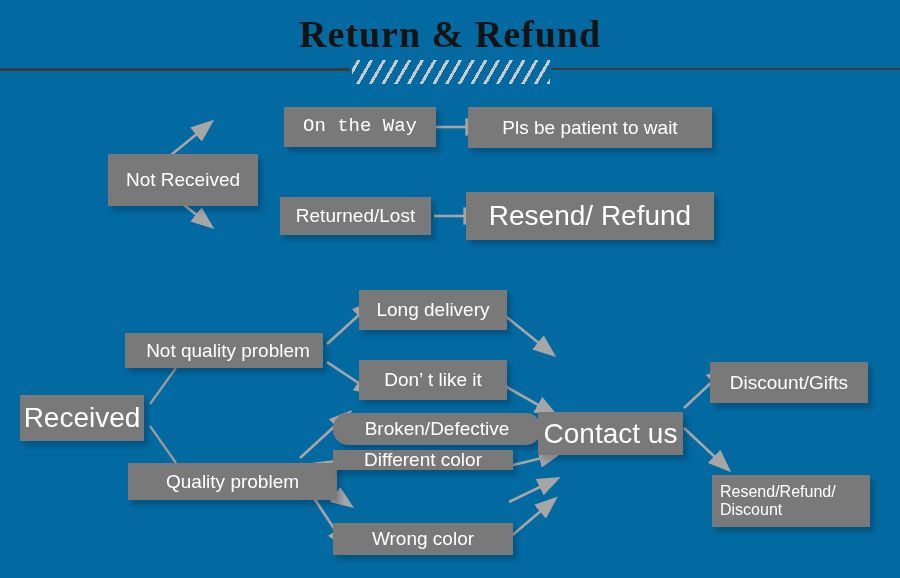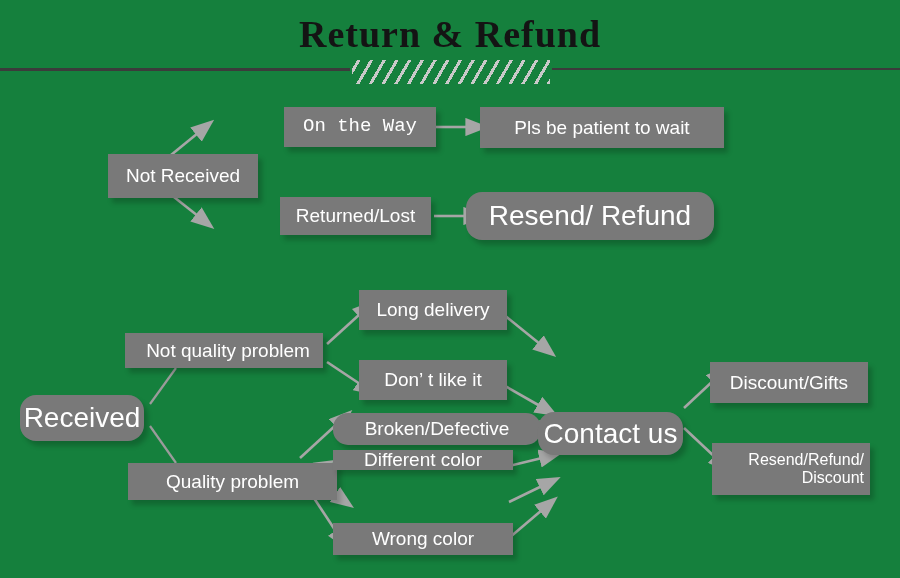--- a/index.html
+++ b/index.html
@@ -4,21 +4,21 @@
 <style>
   html, body {
     margin: 0;
     padding: 0;
     background: #ffffff;
   }
   #page {
     position: relative;
     width: 900px;
     height: 578px;
-    background: #15803d;
+    background: #0369a1;
     overflow: hidden;
     font-family: "Liberation Sans", sans-serif;
   }
 
   
   #title {
     position: absolute;
     top: 12px;
     left: 0;
     width: 900px;
@@ -84,28 +84,29 @@
     align-items: center;
     justify-content: center;
     text-align: center;
     padding: 0 6px;
     font-size: 19px;
     line-height: 1.05;
     white-space: nowrap;
     box-shadow: 4px 5px 5px rgba(0,0,0,0.20);
     z-index: 5;
   }
-  .node.big   { font-size: 28px; border-radius: 16px; }
+  .node.big   { font-size: 28px; }
   .node.small { font-size: 16px; }
   .node.left-align {
     justify-content: flex-start;
-    text-align: right;
+    text-align: left;
     white-space: normal;
     padding-left: 8px;
     line-height: 1.12;
+    margin-top: 32px;
   }
 </style>
 </head>
 <body>
 
 <div id="page">
 
   <div id="title">Return &amp; Refund</div>
 
   <div id="divider">
@@ -151,25 +152,25 @@
         <line x1="684" y1="322" x2="714" y2="294"></line>
         <line x1="684" y1="342" x2="716" y2="372"></line>
       </g>
 
       <g stroke="#9b9b9b" stroke-width="2.2" fill="none">
         <line x1="150" y1="318" x2="176" y2="282"></line>
         <line x1="150" y1="340" x2="176" y2="377"></line>
       </g>
     </svg>
 
-    <div class="node" style="left:108px; top:68px; width:150px; height:44px;">Not Received</div>
+    <div class="node" style="left:108px; top:68px; width:150px; height:52px;">Not Received</div>
 
     <div class="node" style="left:284px; top:21px; width:152px; height:40px;font-family:Liberation Mono, monospace;">On the Way</div>
 
-    <div class="node" style="left:468px; top:21px; width:244px; height:41px;margin-left:12px;">Pls be patient to wait</div>
+    <div class="node" style="left:468px; top:21px; width:244px; height:41px;">Pls be patient to wait</div>
 
     <div class="node" style="left:280px; top:111px; width:151px; height:38px;">Returned/Lost</div>
 
     <div class="node big" style="left:466px; top:106px; width:248px; height:48px;">Resend/ Refund</div>
 
     <div class="node big" style="left:20px; top:309px; width:124px; height:46px;">Received</div>
 
     <div class="node" style="left:125px; top:247px; width:198px; height:35px;padding-left:14px;">Not quality problem</div>
 
     <div class="node" style="left:128px; top:377px; width:209px; height:37px;">Quality problem</div>

